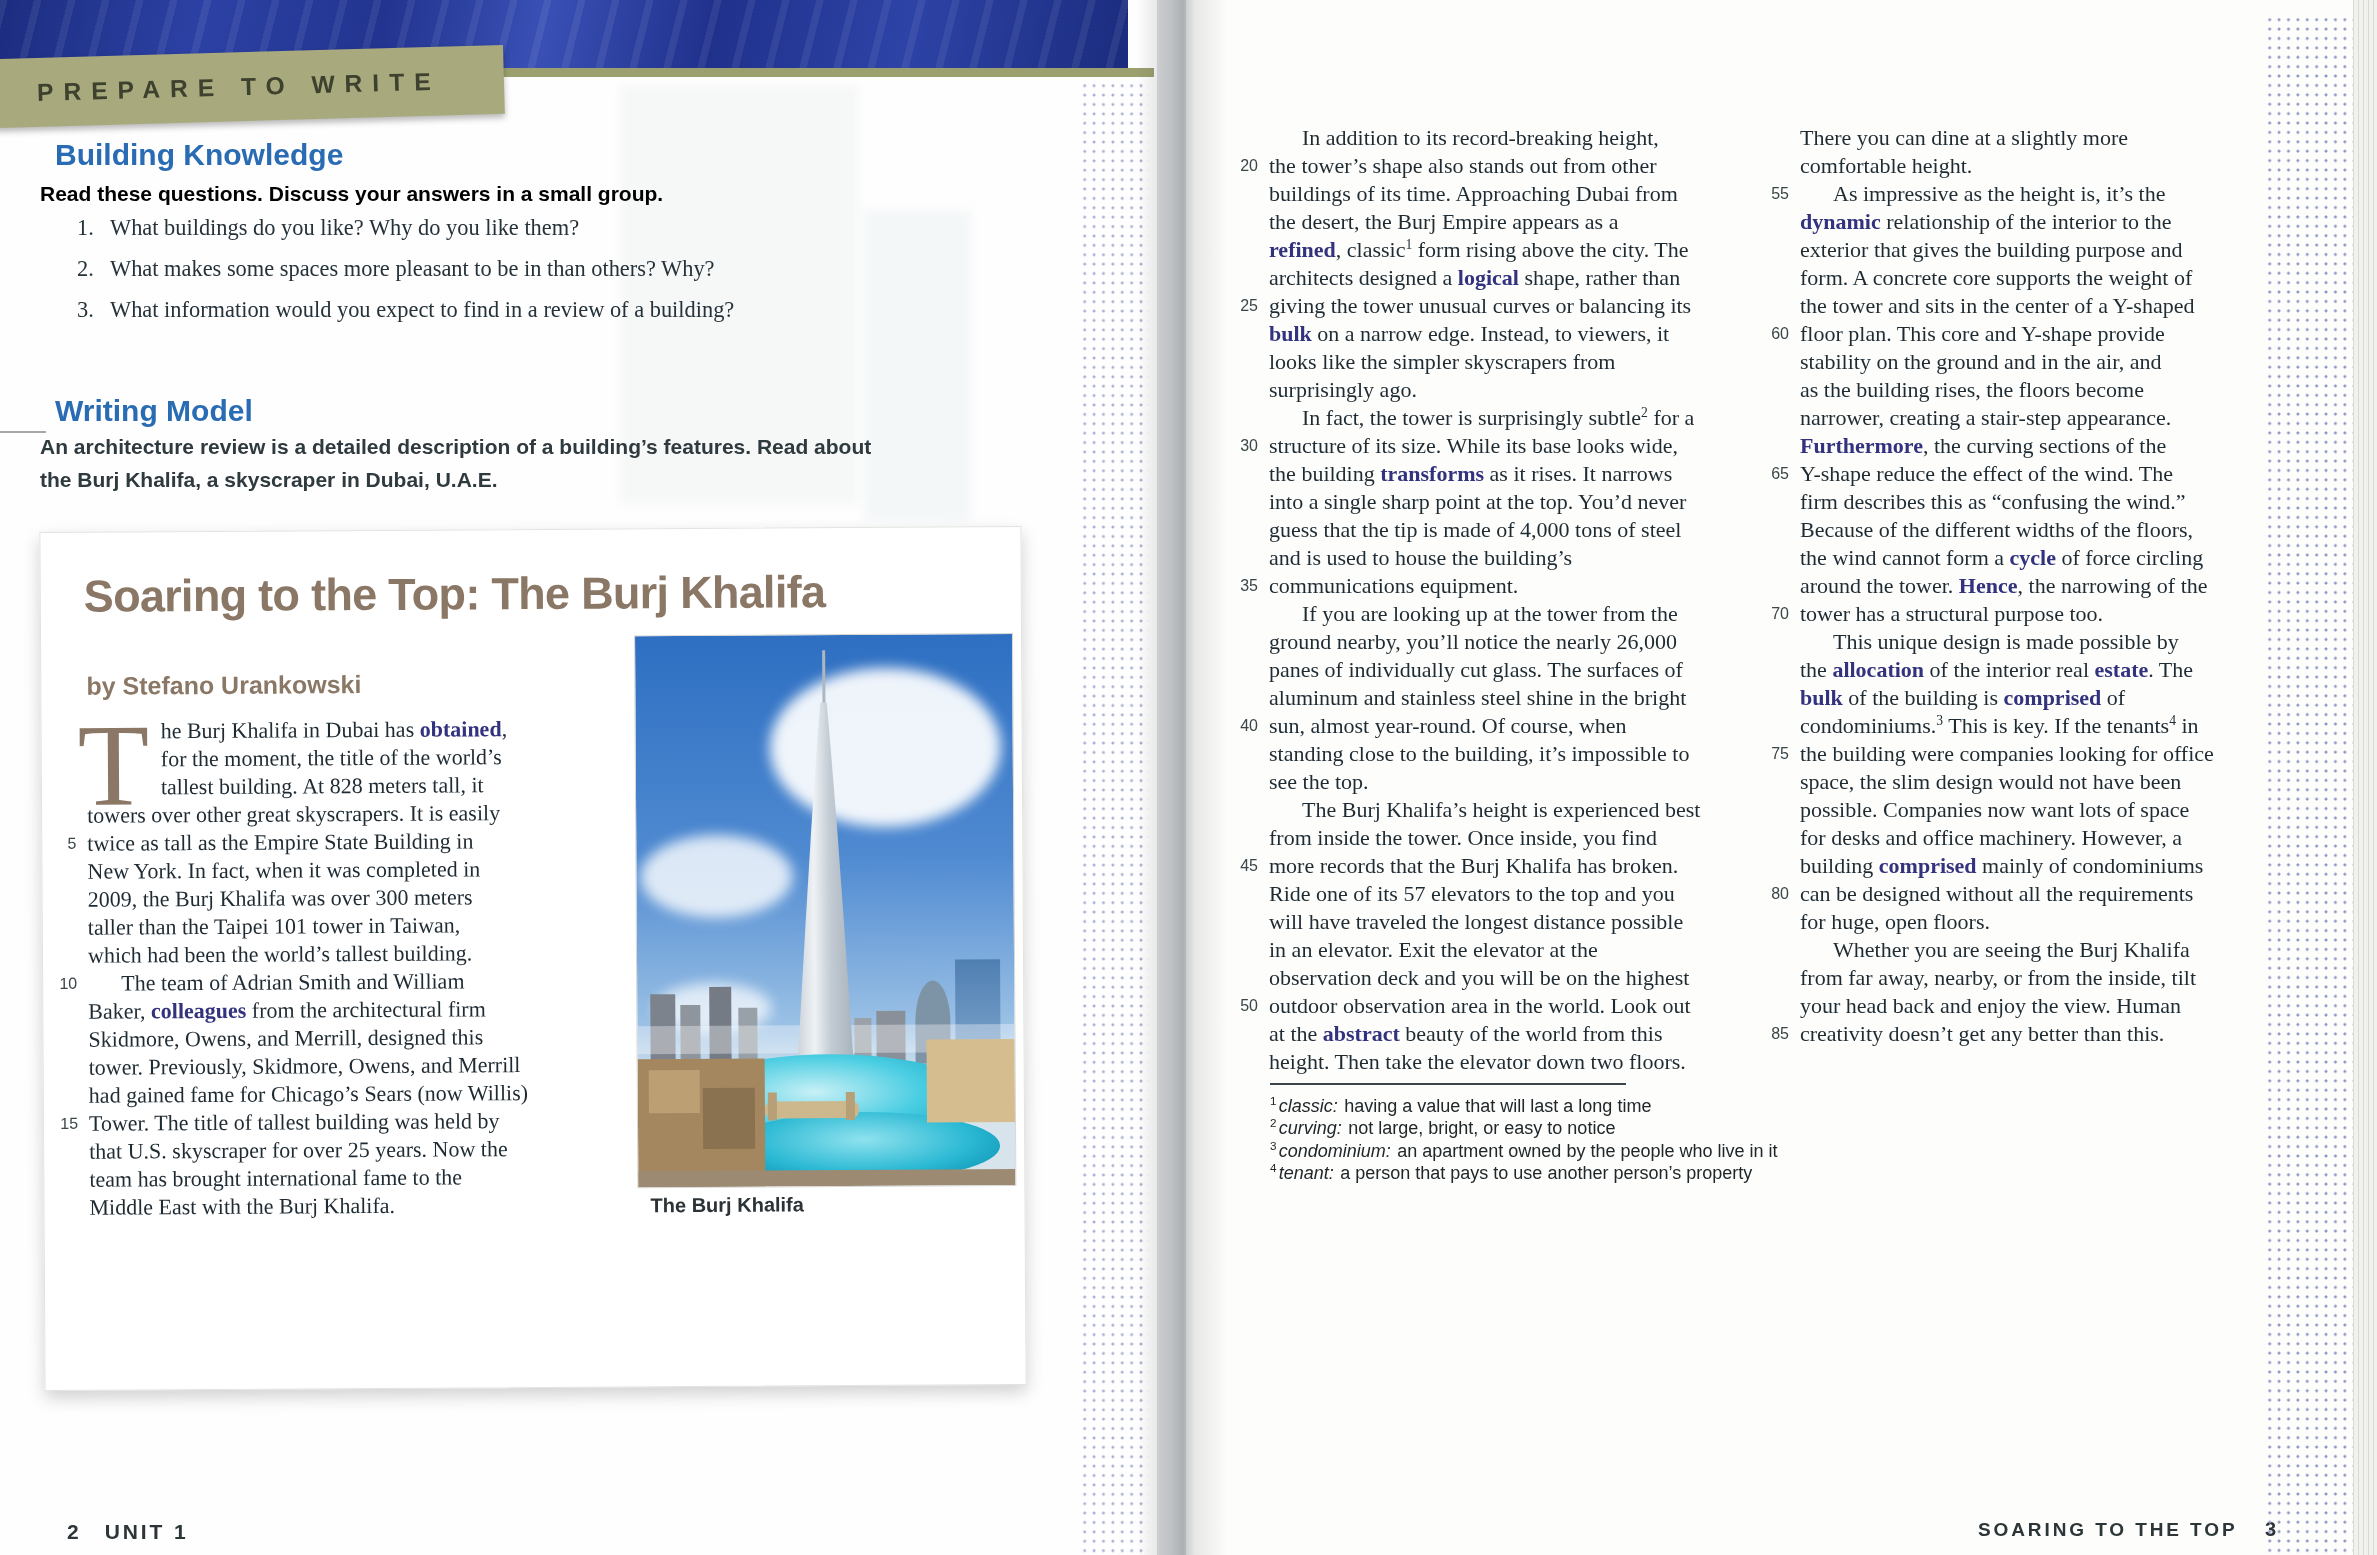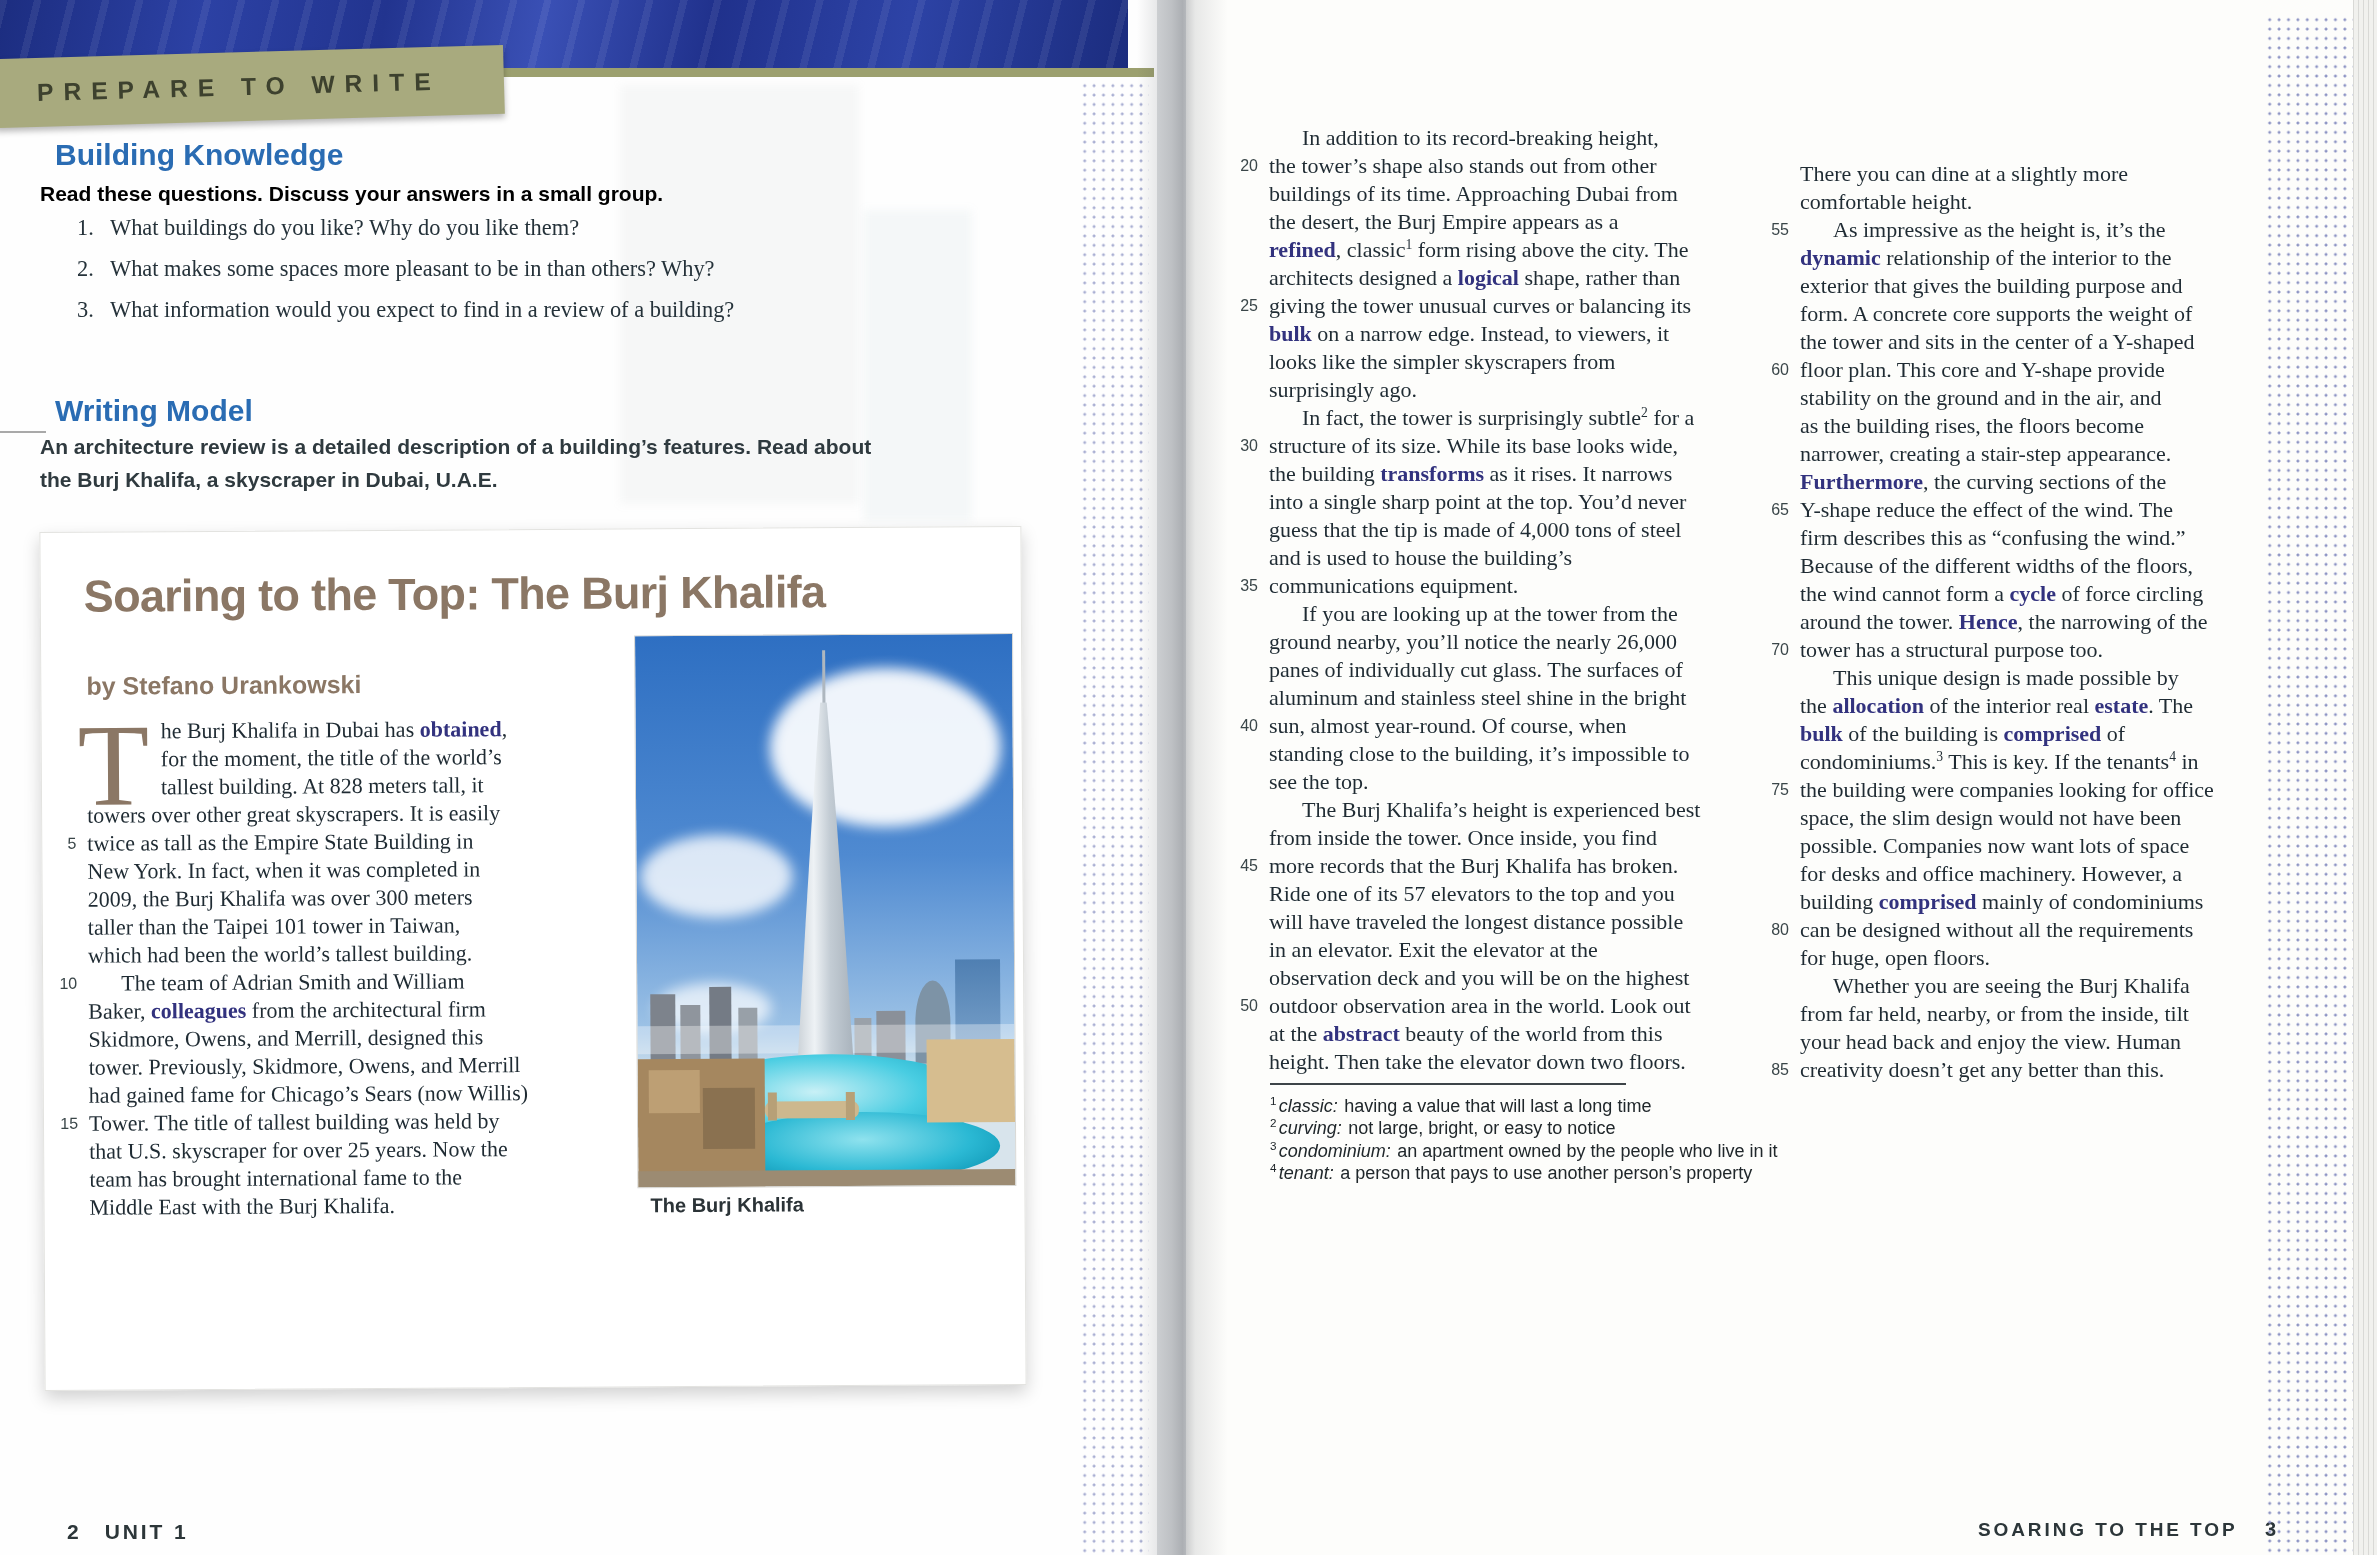--- a/index.html
+++ b/index.html
@@ -53,21 +53,21 @@
   .lines{position:absolute;font-family:"Liberation Serif",serif;font-size:22px;color:#1f2b33;}
   .tl{position:relative;height:28px;line-height:28px;white-space:nowrap;}
   .ln{position:absolute;left:-46px;width:35px;text-align:right;font-family:"Liberation Sans",sans-serif;
       font-size:16px;color:#3a4649;line-height:28px;}
   .lt .v{font-weight:bold;color:#32327e;}
   .lt sup{font-size:0.62em;vertical-align:super;line-height:0;}
   .lt.ind{padding-left:33px;}
   .lt.pad{padding-left:74px;}
   .left-lines{left:45px;top:185px;width:539px;}
   .col1-lines{left:1269px;top:124px;width:499px;}
-  .col2-lines{left:1800px;top:124px;width:492px;margin-top:36px;}
+  .col2-lines{left:1800px;top:124px;width:492px;}
 
   
   .photo{position:absolute;left:593px;top:106px;width:377px;height:551px;border:0.7px solid #d7d7d4;overflow:hidden;
     background:linear-gradient(#2e6fc2 0%,#4f8ad1 40%,#9ec3e6 72%,#cfe0ec 79%,#d8e4ec 82%);}
   .photo div{position:absolute;}
   .cloud{background:#ffffff;border-radius:50%;filter:blur(6.5px);opacity:.92;}
   .cloud1{left:134px;top:33px;width:231px;height:159px;}
   .cloud2{left:3.6px;top:199px;width:152px;height:83px;opacity:.8;}
   .cloud3{left:18px;top:347px;width:116px;height:51px;opacity:.7;}
   .spire{left:187px;top:14.5px;width:2.9px;height:72px;background:#aeb7bf;}
@@ -268,21 +268,21 @@
       <div class="tl"><span class="ln"></span><span class="lt"><span class="v">bulk</span><span> of the building is </span><span class="v">comprised</span><span> of</span></span></div>
       <div class="tl"><span class="ln"></span><span class="lt"><span>condominiums.</span><sup>3</sup><span> This is key. If the tenants</span><sup>4</sup><span> in</span></span></div>
       <div class="tl"><span class="ln">75</span><span class="lt"><span>the building were companies looking for office</span></span></div>
       <div class="tl"><span class="ln"></span><span class="lt"><span>space, the slim design would not have been</span></span></div>
       <div class="tl"><span class="ln"></span><span class="lt"><span>possible. Companies now want lots of space</span></span></div>
       <div class="tl"><span class="ln"></span><span class="lt"><span>for desks and office machinery. However, a</span></span></div>
       <div class="tl"><span class="ln"></span><span class="lt"><span>building </span><span class="v">comprised</span><span> mainly of condominiums</span></span></div>
       <div class="tl"><span class="ln">80</span><span class="lt"><span>can be designed without all the requirements</span></span></div>
       <div class="tl"><span class="ln"></span><span class="lt"><span>for huge, open floors.</span></span></div>
       <div class="tl"><span class="ln"></span><span class="lt ind"><span>Whether you are seeing the Burj Khalifa</span></span></div>
-      <div class="tl"><span class="ln"></span><span class="lt"><span>from far held, nearby, or from the inside, tilt</span></span></div>
+      <div class="tl"><span class="ln"></span><span class="lt"><span>from far away, nearby, or from the inside, tilt</span></span></div>
       <div class="tl"><span class="ln"></span><span class="lt"><span>your head back and enjoy the view. Human</span></span></div>
       <div class="tl"><span class="ln">85</span><span class="lt"><span>creativity doesn’t get any better than this.</span></span></div>
     </div>
 
   <div class="fn-rule"></div>
   <div class="footnotes">
     <div class="fn"><sup>1</sup><i>classic:</i><span>having a value that will last a long time</span></div>
     <div class="fn"><sup>2</sup><i>curving:</i><span>not large, bright, or easy to notice</span></div>
     <div class="fn"><sup>3</sup><i>condominium:</i><span>an apartment owned by the people who live in it</span></div>
     <div class="fn"><sup>4</sup><i>tenant:</i><span>a person that pays to use another person’s property</span></div>

